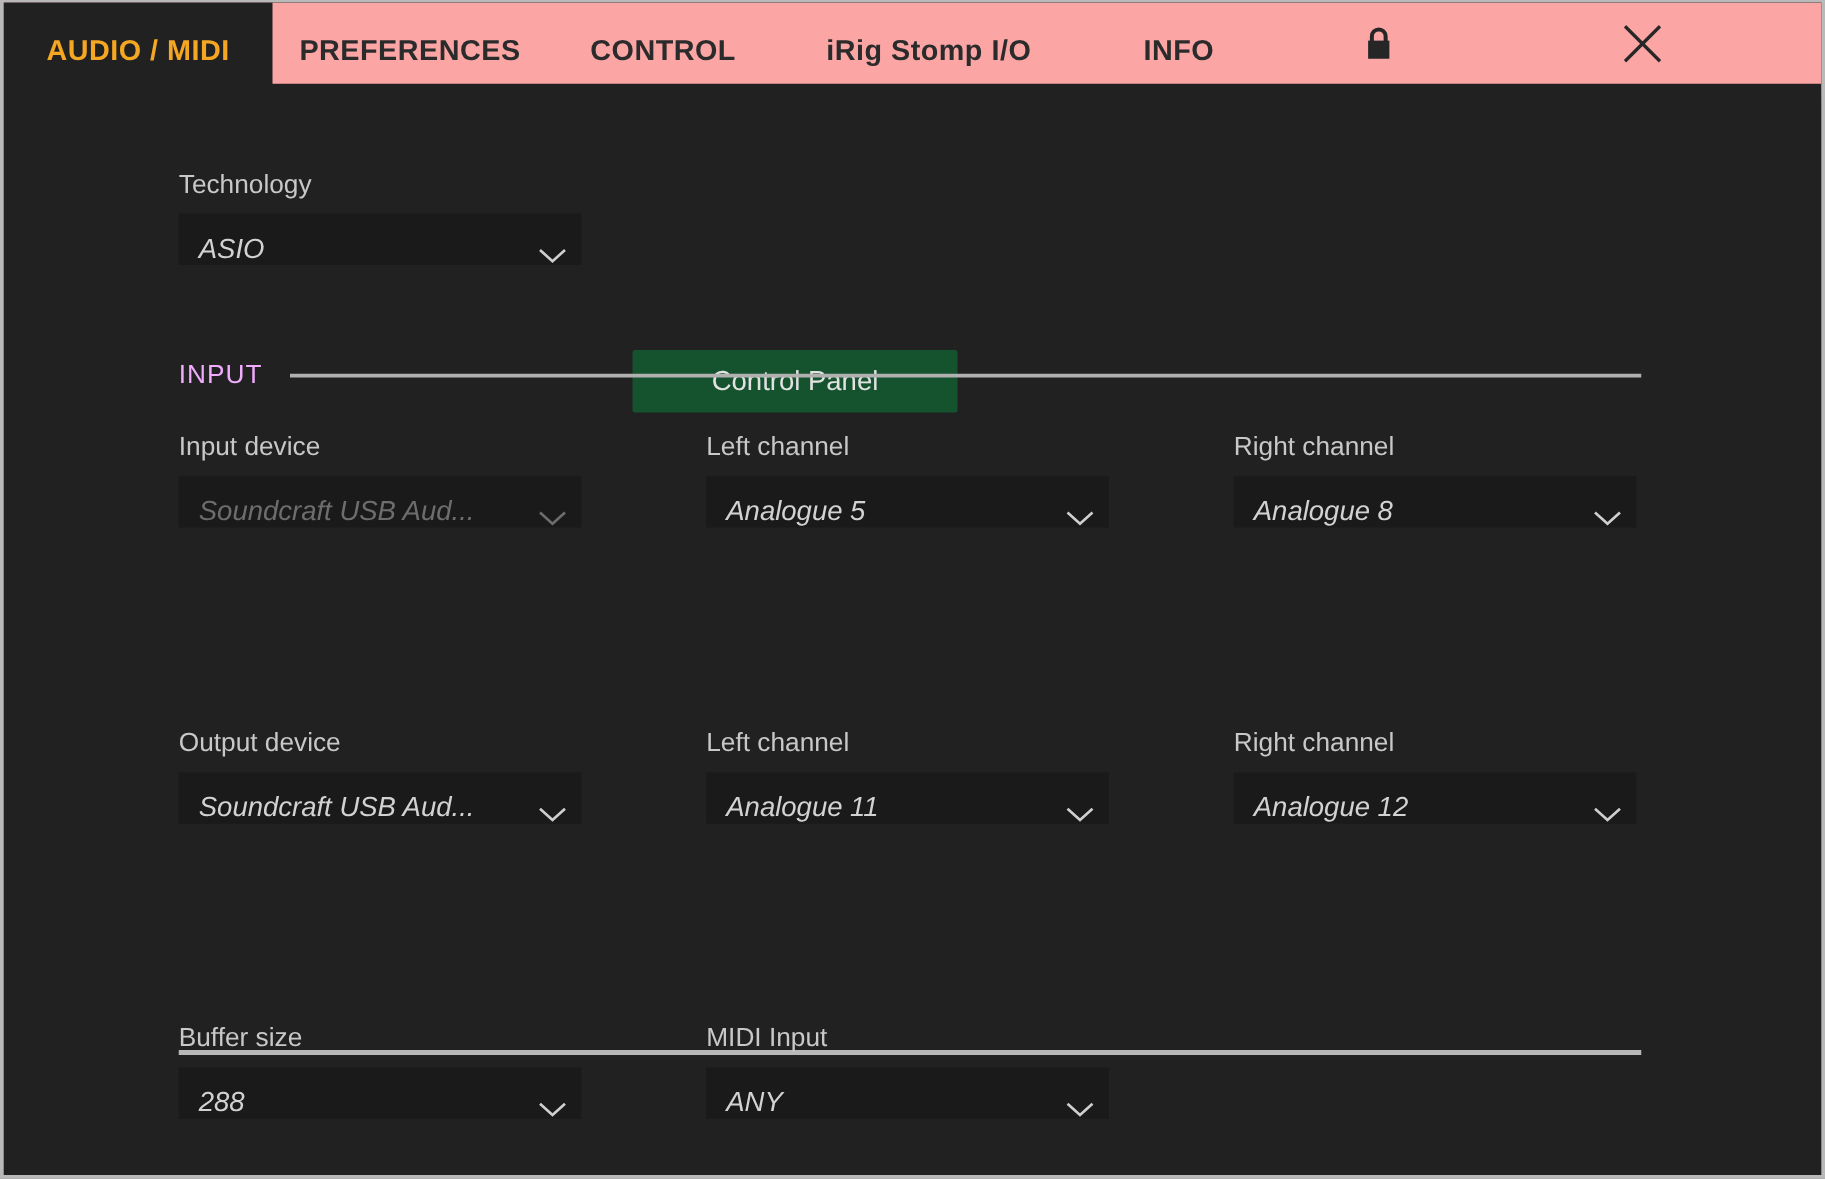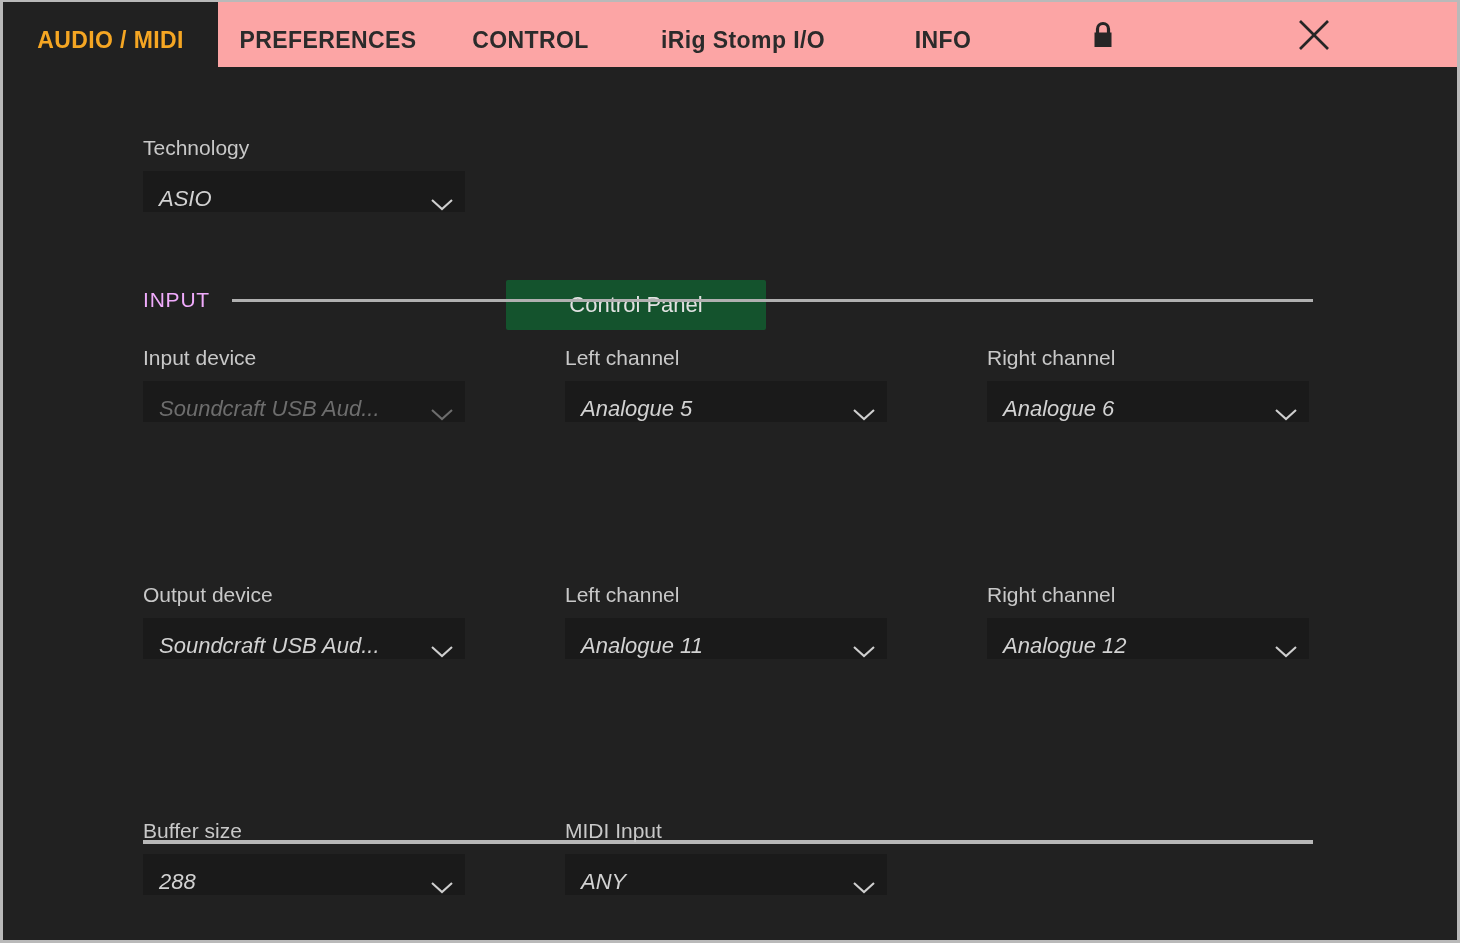--- a/index.html
+++ b/index.html
@@ -259,21 +259,21 @@
       <span class="dd-value">Analogue 5</span>
       <span class="chev-wrap">
         <svg width="26" height="16" viewBox="0 0 26 16">
             <polyline class="chev" points="3,4 13,13 23,4"></polyline>
           </svg>
       </span>
     </div>
 
     <div class="field-label" style="left:984px; top:268px;">Right channel</div>
     <div class="dropdown" style="left:984px; top:303px; width:322px;">
-      <span class="dd-value">Analogue 6</span>
+      <span class="dd-value">Analogue 8</span>
       <span class="chev-wrap">
         <svg width="26" height="16" viewBox="0 0 26 16">
             <polyline class="chev" points="3,4 13,13 23,4"></polyline>
           </svg>
       </span>
     </div>
 
 
     <div class="field-label" style="left:140px; top:505px;">Output device</div>
     <div class="dropdown" style="left:140px; top:540px; width:322px;">

